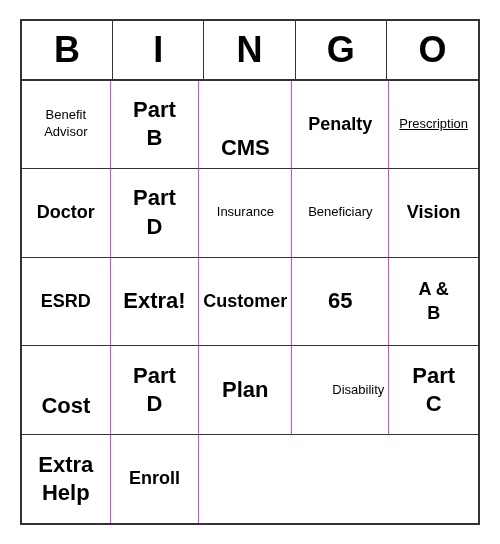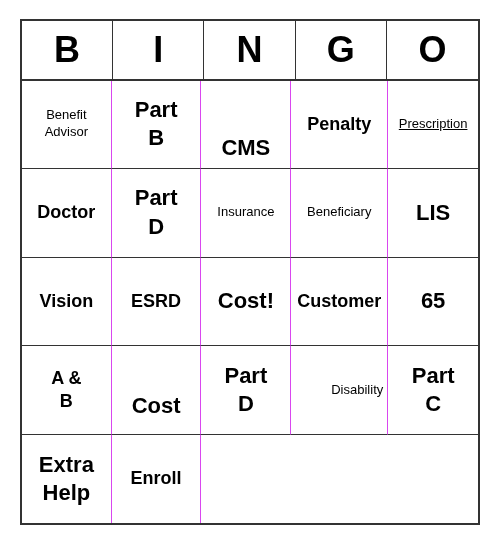--- a/index.html
+++ b/index.html
@@ -122,49 +122,49 @@
         <span class="large" style="white-space: pre-line;">Part
 D</span>
       </div>
       <div class="bingo-cell">
         <span class="small" style="white-space: pre-line;">Insurance</span>
       </div>
       <div class="bingo-cell">
         <span class="small" style="white-space: pre-line; text-align: center;">Beneficiary</span>
       </div>
       <div class="bingo-cell">
-        <span class="large" style="white-space: pre-line;">LIS</span>
-      </div>
-      <div class="bingo-cell">
         <span class="medium" style="white-space: pre-line;">Vision</span>
       </div>
       <div class="bingo-cell">
         <span class="medium" style="white-space: pre-line;">ESRD</span>
       </div>
       <div class="bingo-cell">
-        <span class="large" style="white-space: pre-line;">Cost!</span>
+        <span class="large" style="white-space: pre-line;">Extra!</span>
       </div>
       <div class="bingo-cell">
         <span class="medium" style="white-space: pre-line; text-align: center;">Customer</span>
       </div>
       <div class="bingo-cell">
         <span class="large" style="white-space: pre-line;">65</span>
       </div>
       <div class="bingo-cell">
         <span class="medium" style="white-space: pre-line;">A &amp;
 B</span>
       </div>
       <div class="bingo-cell">
         <span class="large" style="white-space: pre-line; margin-top: 32px;">Cost</span>
       </div>
       <div class="bingo-cell">
         <span class="large" style="white-space: pre-line;">Part
 D</span>
       </div>
       <div class="bingo-cell">
+        <span class="large" style="white-space: pre-line;">Plan</span>
+      </div>
+      <div class="bingo-cell">
         <span class="small" style="white-space: pre-line; padding-left: 36px;">Disability</span>
       </div>
       <div class="bingo-cell">
         <span class="large" style="white-space: pre-line;">Part
 C</span>
       </div>
       <div class="bingo-cell">
         <span class="large" style="white-space: pre-line;">Extra
 Help</span>
       </div>

